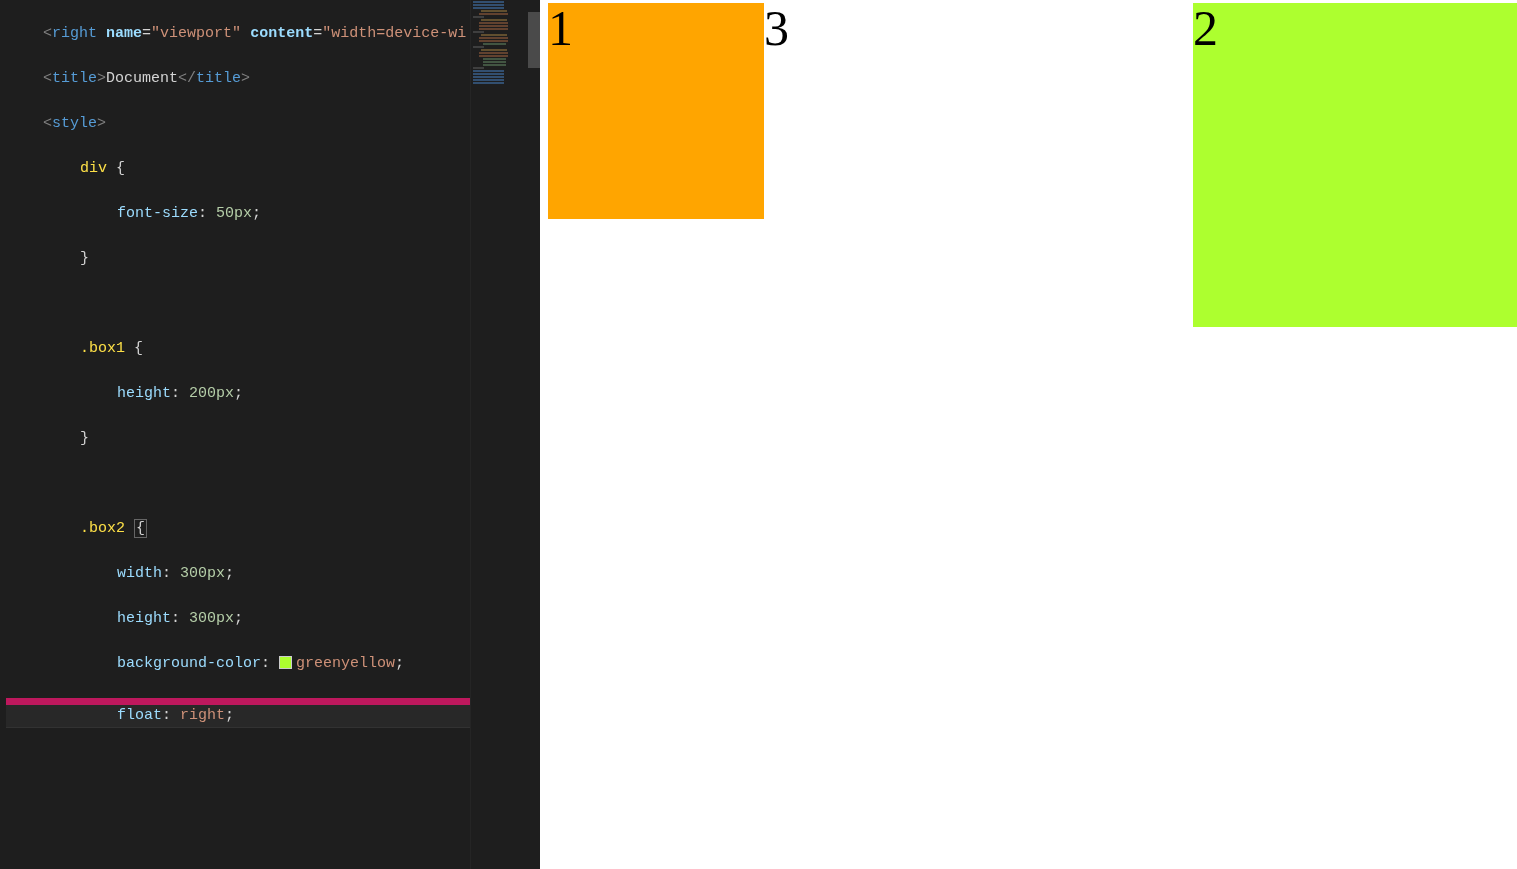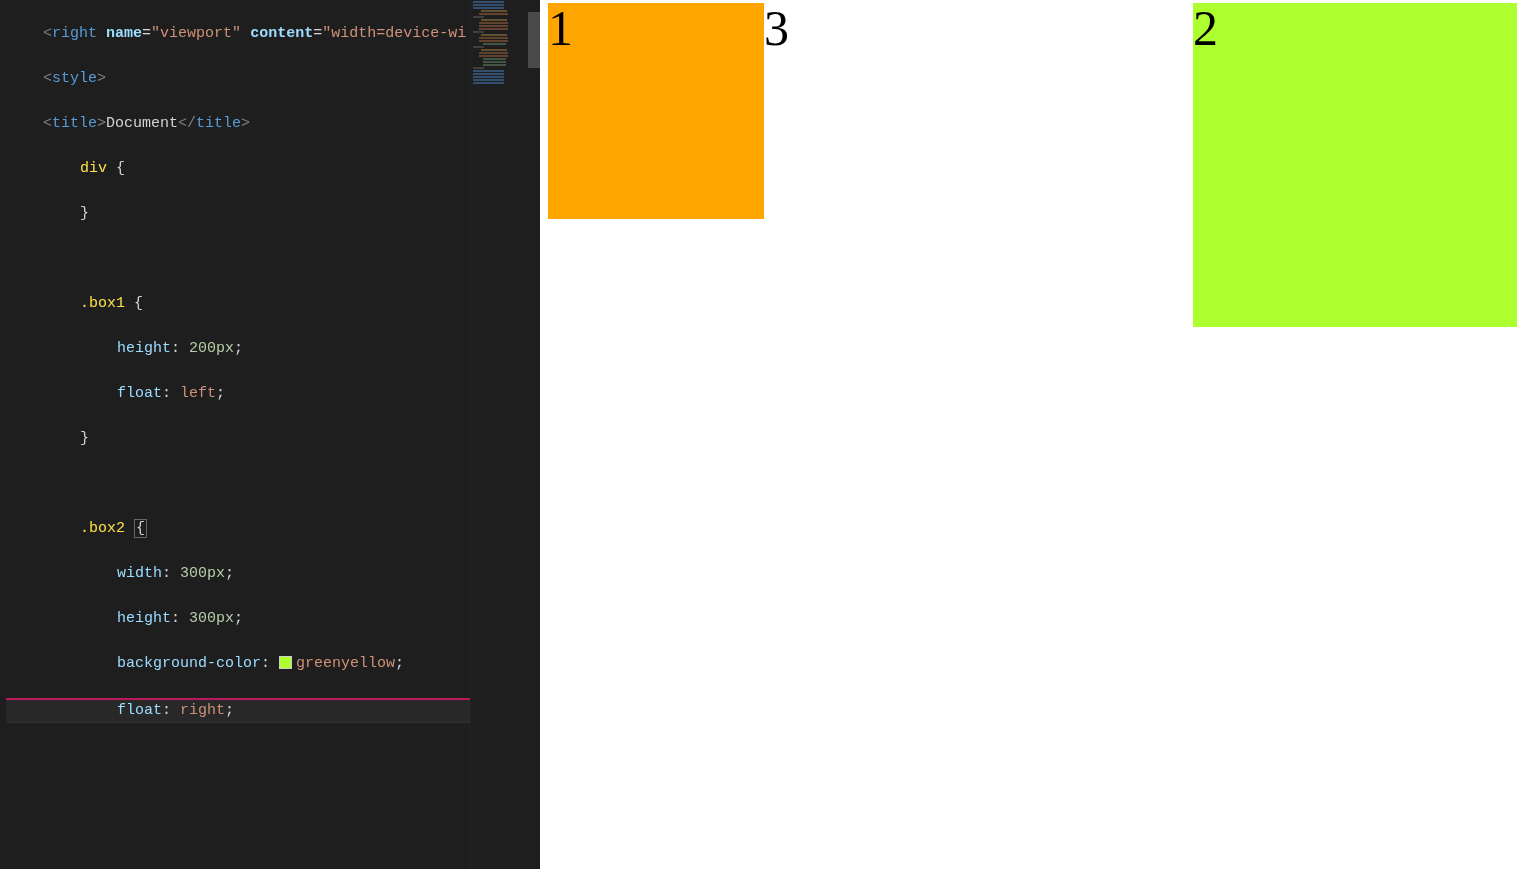--- a/index.html
+++ b/index.html
@@ -18,21 +18,21 @@
     color: #d4d4d4;
     position: relative;
     overflow: hidden;
   }
   .code-area {
     padding: 0 6px 8px 6px;
     line-height: 22.5px;
     white-space: pre;
   }
   .line { display: block; min-height: 22.5px; }
-  .highlight-line { background: #282828; border-top: 2px solid #be185d; border-bottom: 1px solid #323232; }
+  .highlight-line { background: #282828; border-top: 7px solid #be185d; border-bottom: 1px solid #323232; }
   .indent { display: inline-block; border-left: 1px solid #404040; }
   .i1 { width: 37px; }
   .i2 { width: 37px; }
   .i3 { width: 37px; }
   .tok-tag     { color: #808080; }
   .tok-name    { color: #569cd6; }
   .tok-attr    { color: #9cdcfe; font-weight: bold; }
   .tok-str     { color: #ce9178; }
   .tok-text    { color: #d4d4d4; }
   .tok-sel     { color: #fde047; }
@@ -104,28 +104,28 @@
   .pbox2 { width: 324px; height: 324px; background: greenyellow; float: right; }
   .pbox3 { }
   .preview-inner { margin: 3px 0 0 8px; }
 </style>
 </head>
 <body>
 
 <div class="editor-pane">
   <div class="code-area">
 <span class="line"><span class="i1 indent"></span><span class="tok-tag">&lt;</span><span class="tok-name">right</span> <span class="tok-attr">name</span><span class="tok-punct">=</span><span class="tok-str">"<span>viewport</span>"</span> <span class="tok-attr">content</span><span class="tok-punct">=</span><span class="tok-str">"<span>width=device-wi</span></span></span>
+<span class="line"><span class="i1 indent"></span><span class="tok-tag">&lt;</span><span class="tok-name">title</span><span class="tok-tag">&gt;</span><span class="tok-text">Document</span><span class="tok-tag">&lt;/</span><span class="tok-name">title</span><span class="tok-tag">&gt;</span></span>
 <span class="line"><span class="i1 indent"></span><span class="tok-tag">&lt;</span><span class="tok-name">style</span><span class="tok-tag">&gt;</span></span>
-<span class="line"><span class="i1 indent"></span><span class="tok-tag">&lt;</span><span class="tok-name">title</span><span class="tok-tag">&gt;</span><span class="tok-text">Document</span><span class="tok-tag">&lt;/</span><span class="tok-name">title</span><span class="tok-tag">&gt;</span></span>
 <span class="line"><span class="i1 indent"></span><span class="i2 indent"></span><span class="tok-sel">div</span> <span class="tok-punct">{</span></span>
+<span class="line"><span class="i1 indent"></span><span class="i2 indent"></span><span class="i3 indent"></span><span class="tok-prop">font-size</span><span class="tok-punct">:</span> <span class="tok-num">50px</span><span class="tok-punct">;</span></span>
 <span class="line"><span class="i1 indent"></span><span class="i2 indent"></span><span class="tok-punct">}</span></span>
 <span class="line"><span class="i1 indent"></span><span class="i2 indent"></span></span>
 <span class="line"><span class="i1 indent"></span><span class="i2 indent"></span><span class="tok-sel">.box1</span> <span class="tok-punct">{</span></span>
 <span class="line"><span class="i1 indent"></span><span class="i2 indent"></span><span class="i3 indent"></span><span class="tok-prop">height</span><span class="tok-punct">:</span> <span class="tok-num">200px</span><span class="tok-punct">;</span></span>
-<span class="line"><span class="i1 indent"></span><span class="i2 indent"></span><span class="i3 indent"></span><span class="tok-prop">float</span><span class="tok-punct">:</span> <span class="tok-val">left</span><span class="tok-punct">;</span></span>
 <span class="line"><span class="i1 indent"></span><span class="i2 indent"></span><span class="tok-punct">}</span></span>
 <span class="line"><span class="i1 indent"></span><span class="i2 indent"></span></span>
 <span class="line"><span class="i1 indent"></span><span class="i2 indent"></span><span class="tok-sel">.box2</span> <span class="tok-punct brace-box">{</span></span>
 <span class="line"><span class="i1 indent"></span><span class="i2 indent"></span><span class="i3 indent"></span><span class="tok-prop">width</span><span class="tok-punct">:</span> <span class="tok-num">300px</span><span class="tok-punct">;</span></span>
 <span class="line"><span class="i1 indent"></span><span class="i2 indent"></span><span class="i3 indent"></span><span class="tok-prop">height</span><span class="tok-punct">:</span> <span class="tok-num">300px</span><span class="tok-punct">;</span></span>
 <span class="line"><span class="i1 indent"></span><span class="i2 indent"></span><span class="i3 indent"></span><span class="tok-prop">background-color</span><span class="tok-punct">:</span> <span class="swatch" style="background:#adff2f"></span><span class="tok-val">greenyellow</span><span class="tok-punct">;</span></span>
 <span class="line highlight-line"><span class="i1 indent"></span><span class="i2 indent"></span><span class="i3 indent"></span><span class="tok-prop">float</span><span class="tok-punct">:</span> <span class="tok-val">right</span><span class="tok-punct">;</span></span>
 
 
 

